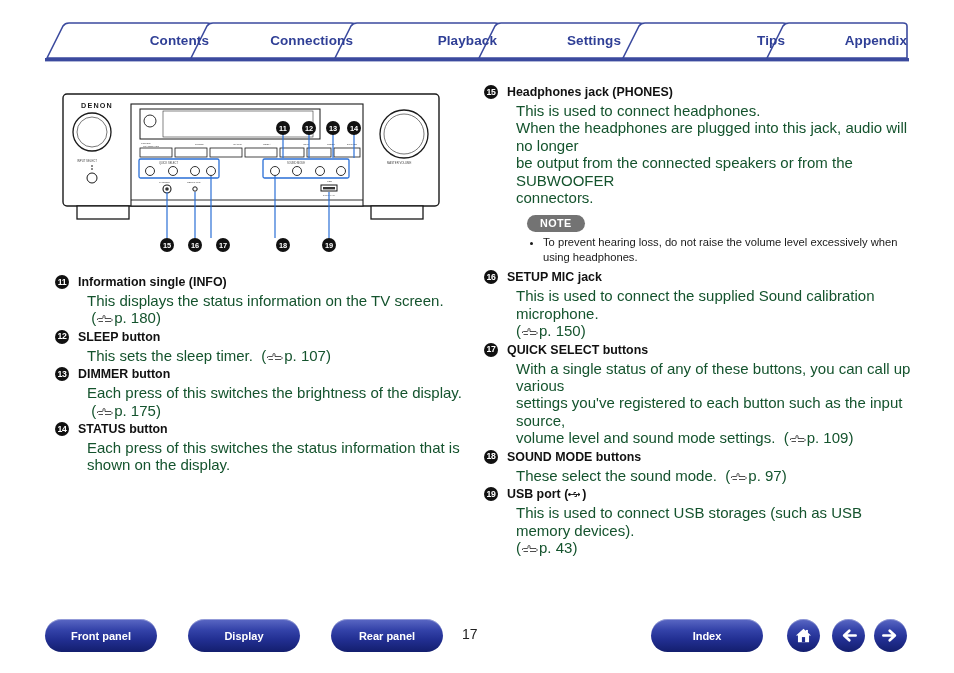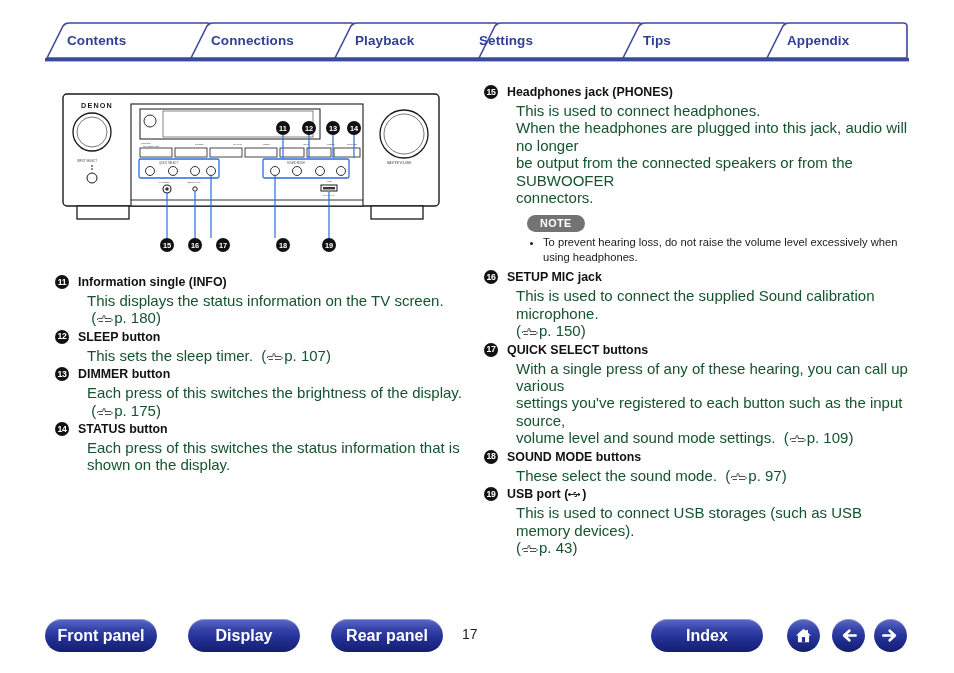--- a/index.html
+++ b/index.html
@@ -15,21 +15,21 @@
 
   
   #tabbar {
     position: absolute;
     left: 45px; top: 20px;
     width: 864px; height: 42px;
   }
   #tabbar svg { position: absolute; left: 0; top: 0; }
   .tab-hit {
     position: absolute; top: 0; height: 40px;
-    display: flex; align-items: center; justify-content: flex-start;
+    display: flex; align-items: center; justify-content: flex-end;
     color: #2f3f96;
     font-size: 13.5px; font-weight: bold;
     letter-spacing: .1px;
     cursor: pointer;
     user-select: none;
   }
 
   
   #content { position: absolute; left: 0; top: 72px; width: 954px; height: 520px; }
 
@@ -80,21 +80,21 @@
   .note-list { margin: 3px 0 0 0; padding-left: 16px; }
   .note-list li { font-size: 11.2px; line-height: 15px; color: #1a1a1a; }
 
   
   #bottombar { position: absolute; left: 0; top: 612px; width: 954px; height: 55px; }
   .pill {
     position: absolute; top: 7px;
     height: 33px; border-radius: 17px;
     background: linear-gradient(180deg,#5b68c4 0%,#3342a8 34%,#222f92 62%,#131e6e 100%);
     box-shadow: inset 0 1px 0 rgba(255,255,255,.35);
-    color: #ffffff; font-size: 16px; font-weight: bold;
+    color: #ffffff; font-size: 11px; font-weight: bold;
     display: flex; align-items: center; justify-content: center;
     cursor: pointer; user-select: none;
   }
   .circ-btn {
     position: absolute; top: 7px;
     width: 33px; height: 33px; border-radius: 50%;
     background: linear-gradient(180deg,#5b68c4 0%,#3342a8 34%,#222f92 62%,#131e6e 100%);
     box-shadow: inset 0 1px 0 rgba(255,255,255,.3);
     display: flex; align-items: center; justify-content: center;
     cursor: pointer;
@@ -368,21 +368,21 @@
                   <path d="M5,14 l9,0"></path>
                 </g>
               </svg><span>p. 150</span>)</span></p>
       </div>
     </div>
 
     <div class="item" style="margin-top:2px;">
       <span class="num-badge">17</span>
       <div class="item-head">QUICK SELECT buttons</div>
       <div class="item-body">
-        <p>With a single press of any of these hearing, you can call up various</p>
+        <p>With a single status of any of these buttons, you can call up various</p>
         <p>settings you've registered to each button such as the input source,</p>
         <p><span>volume level and sound mode settings.</span>
         &nbsp;<span class="pref">(<svg class="hand-icon" viewBox="0 0 34 20">
                 <g fill="none" stroke="#222" stroke-width="1.6">
                   <path d="M3,11 q-1,-3 2,-3 l7,0 q2,0 2,-2 l0,-2 q0,-2 2,-2 q2,0 2,2 l0,4"></path>
                   <path d="M18,8 l12,0 l3,3 l-3,3 l-12,0"></path>
                   <path d="M5,14 l9,0"></path>
                 </g>
               </svg><span>p. 109</span>)</span></p>
       </div>

